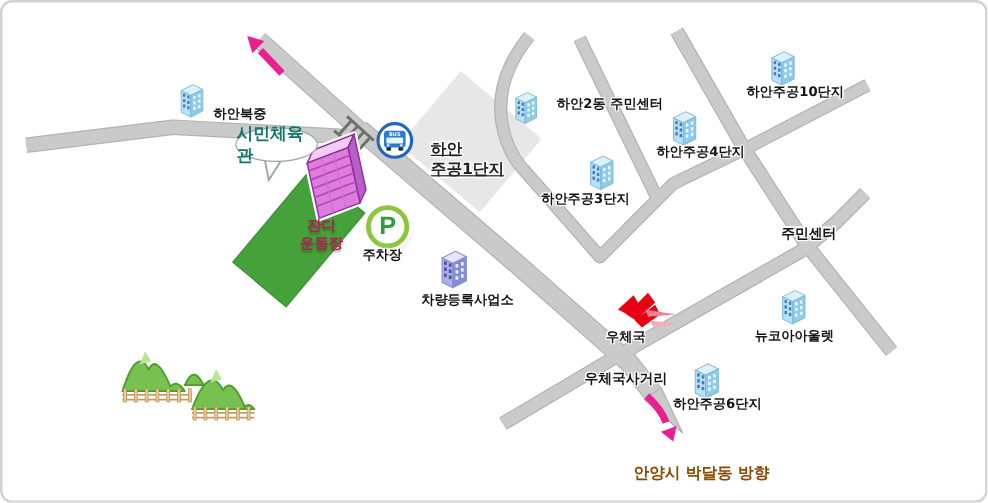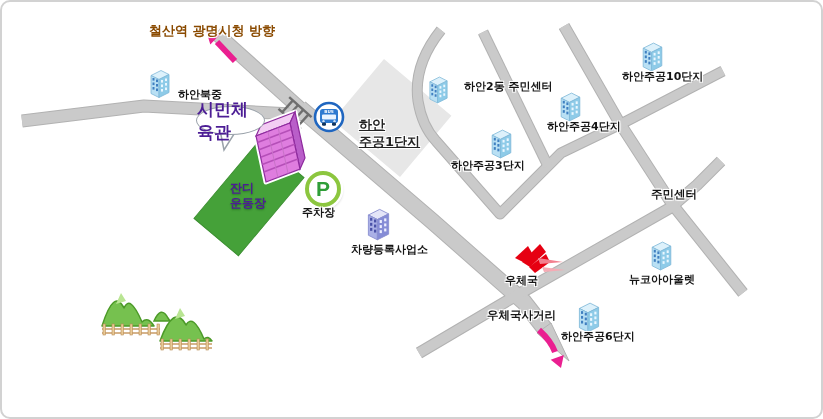--- a/index.html
+++ b/index.html
@@ -10,29 +10,29 @@
   }
   .bg{position:absolute;left:0;top:0;}
   .lbl{
     position:absolute;font-weight:bold;font-size:11px;color:#151515;white-space:nowrap;
     text-shadow:-1px -1px 0 #fff,1px -1px 0 #fff,-1px 1px 0 #fff,1px 1px 0 #fff,0 0 3px #fff;
     line-height:1.2;
   }
   .lbl.mid{font-size:11.5px;}
   .dir{font-size:13px;color:#8a4a00;}
   .two{line-height:16px;text-decoration:underline;}
-  .grass-lbl{color:#4c1d95;font-size:12px;width:76px;
+  .grass-lbl{color:#be185d;font-size:12px;text-align:center;width:76px;
     text-shadow:0 1px 2px rgba(0,60,0,.45);line-height:15px;}
   .c1{font-size:13px;color:#222;line-height:17px;}
   .bldg{position:absolute;}
   .bubble{
     position:absolute;left:194px;top:104px;width:67px;height:27px;background:#fff;
     border:1.5px solid #9aa2aa;border-radius:50%;display:flex;align-items:center;justify-content:center;
   }
-  .bubble span{font-weight:bold;font-size:17px;color:#4c1d95;letter-spacing:0;}
+  .bubble span{font-weight:bold;font-size:14px;color:#0f766e;letter-spacing:0;}
   .busicon{position:absolute;left:311px;top:99px;}
   .pcircle{
     position:absolute;left:303px;top:169px;width:28px;height:28px;background:#fff;
     border:4.5px solid #8cc63f;border-radius:50%;
     box-shadow:0 0 0 2.5px #fff,1px 2px 3px rgba(0,0,0,.28);
     color:#2f9e38;font-weight:bold;font-size:21px;text-align:center;line-height:27px;
     font-family:"Liberation Sans",sans-serif;
   }
 </style>
 </head>
@@ -233,21 +233,20 @@
     <rect x="9" y="21.5" width="4" height="3.2" rx="1.2" fill="#10355e"></rect>
     <rect x="19" y="21.5" width="4" height="3.2" rx="1.2" fill="#10355e"></rect>
   </svg>
 
   <div class="pcircle">P</div>
 
   <div class="bubble">
     <span>시민체육관</span>
   </div>
 
-  <div class="lbl dir" style="left:147px;top:21px">철산역 광명시청 방향</div>
   <div class="lbl" style="left:176px;top:86px">하안북중</div>
 
   <div class="lbl c1 two" style="left:357px;top:114px">
     <div>하안</div>
     <div>주공1단지</div>
   </div>
 
   <div class="lbl grass-lbl" style="left:228px;top:179px">
     <div>잔디</div>
     <div>운동장</div>
@@ -257,14 +256,15 @@
   <div class="lbl" style="left:349px;top:241px">차량등록사업소</div>
   <div class="lbl" style="left:462px;top:78px">하안2동 주민센터</div>
   <div class="lbl" style="left:449px;top:157px">하안주공3단지</div>
   <div class="lbl" style="left:545px;top:118px">하안주공4단지</div>
   <div class="lbl" style="left:620px;top:68px">하안주공10단지</div>
   <div class="lbl" style="left:559px;top:328px">하안주공6단지</div>
   <div class="lbl" style="left:627px;top:271px">뉴코아아울렛</div>
   <div class="lbl" style="left:503px;top:272px">우체국</div>
   <div class="lbl mid" style="left:485px;top:307px">우체국사거리</div>
   <div class="lbl mid" style="left:649px;top:186px">주민센터</div>
+  <div class="lbl dir" style="left:526px;top:385px">안양시 박달동 방향</div>
 
 </div>
 
 </body></html>

